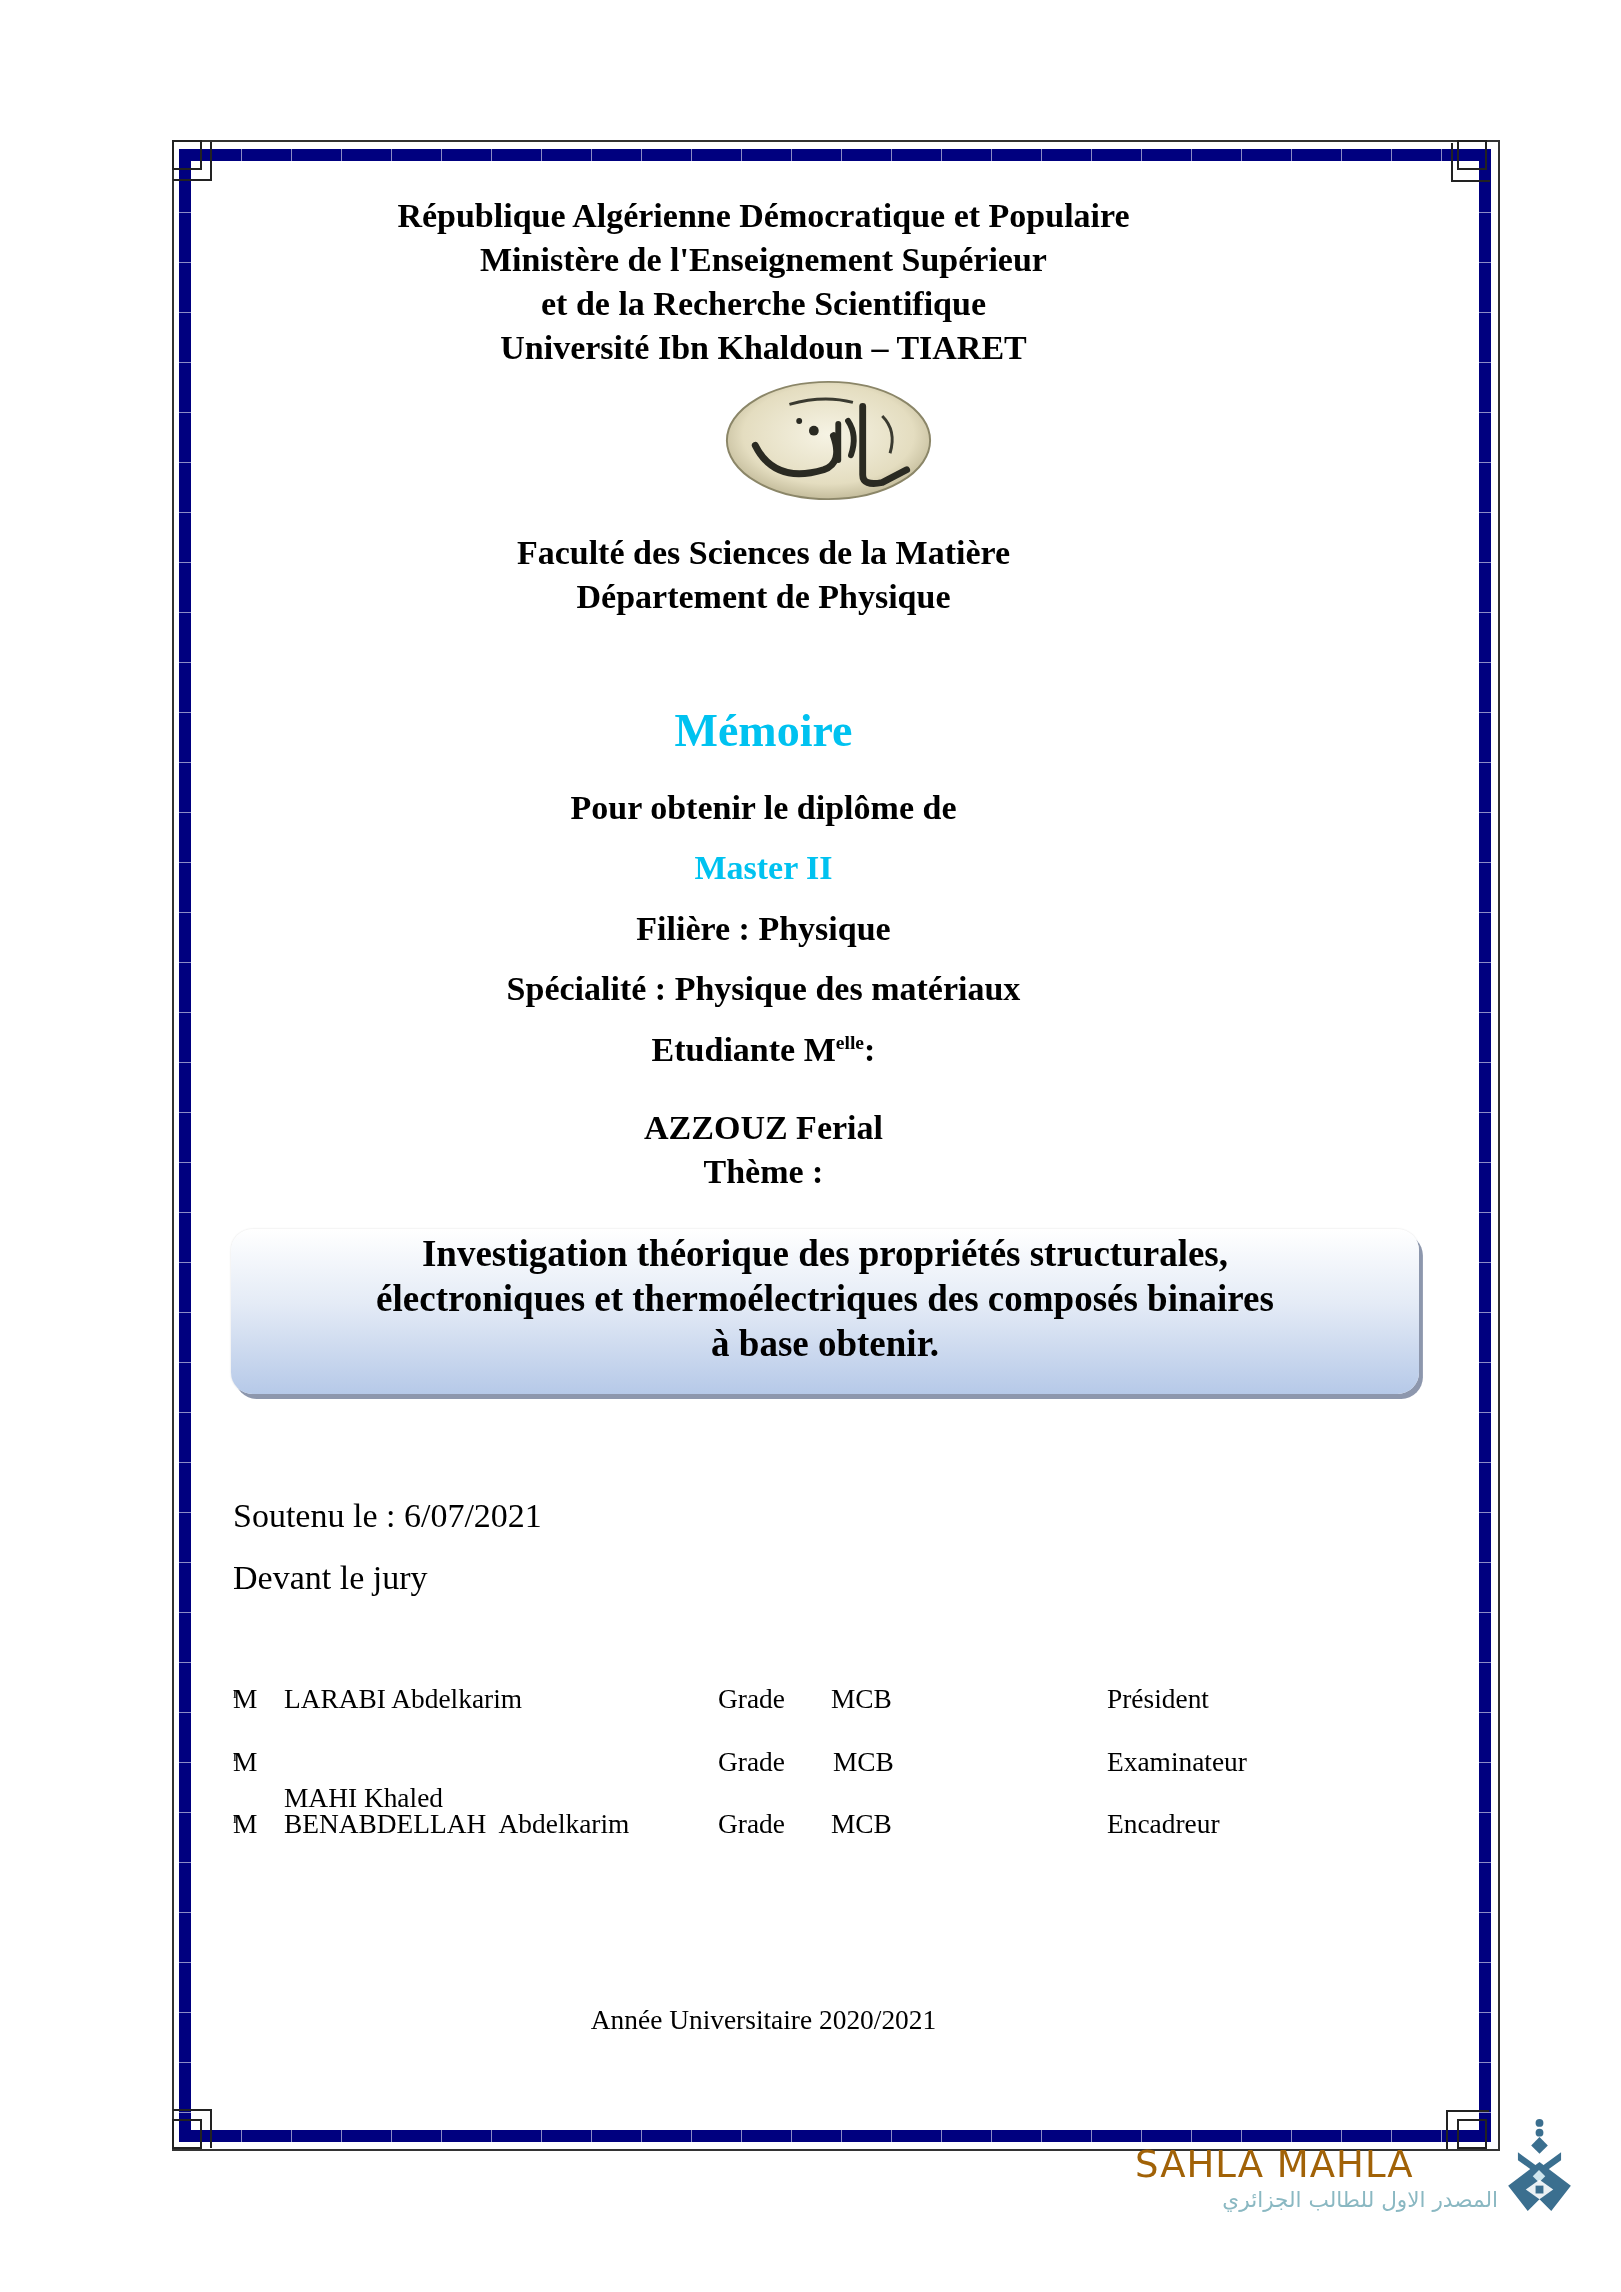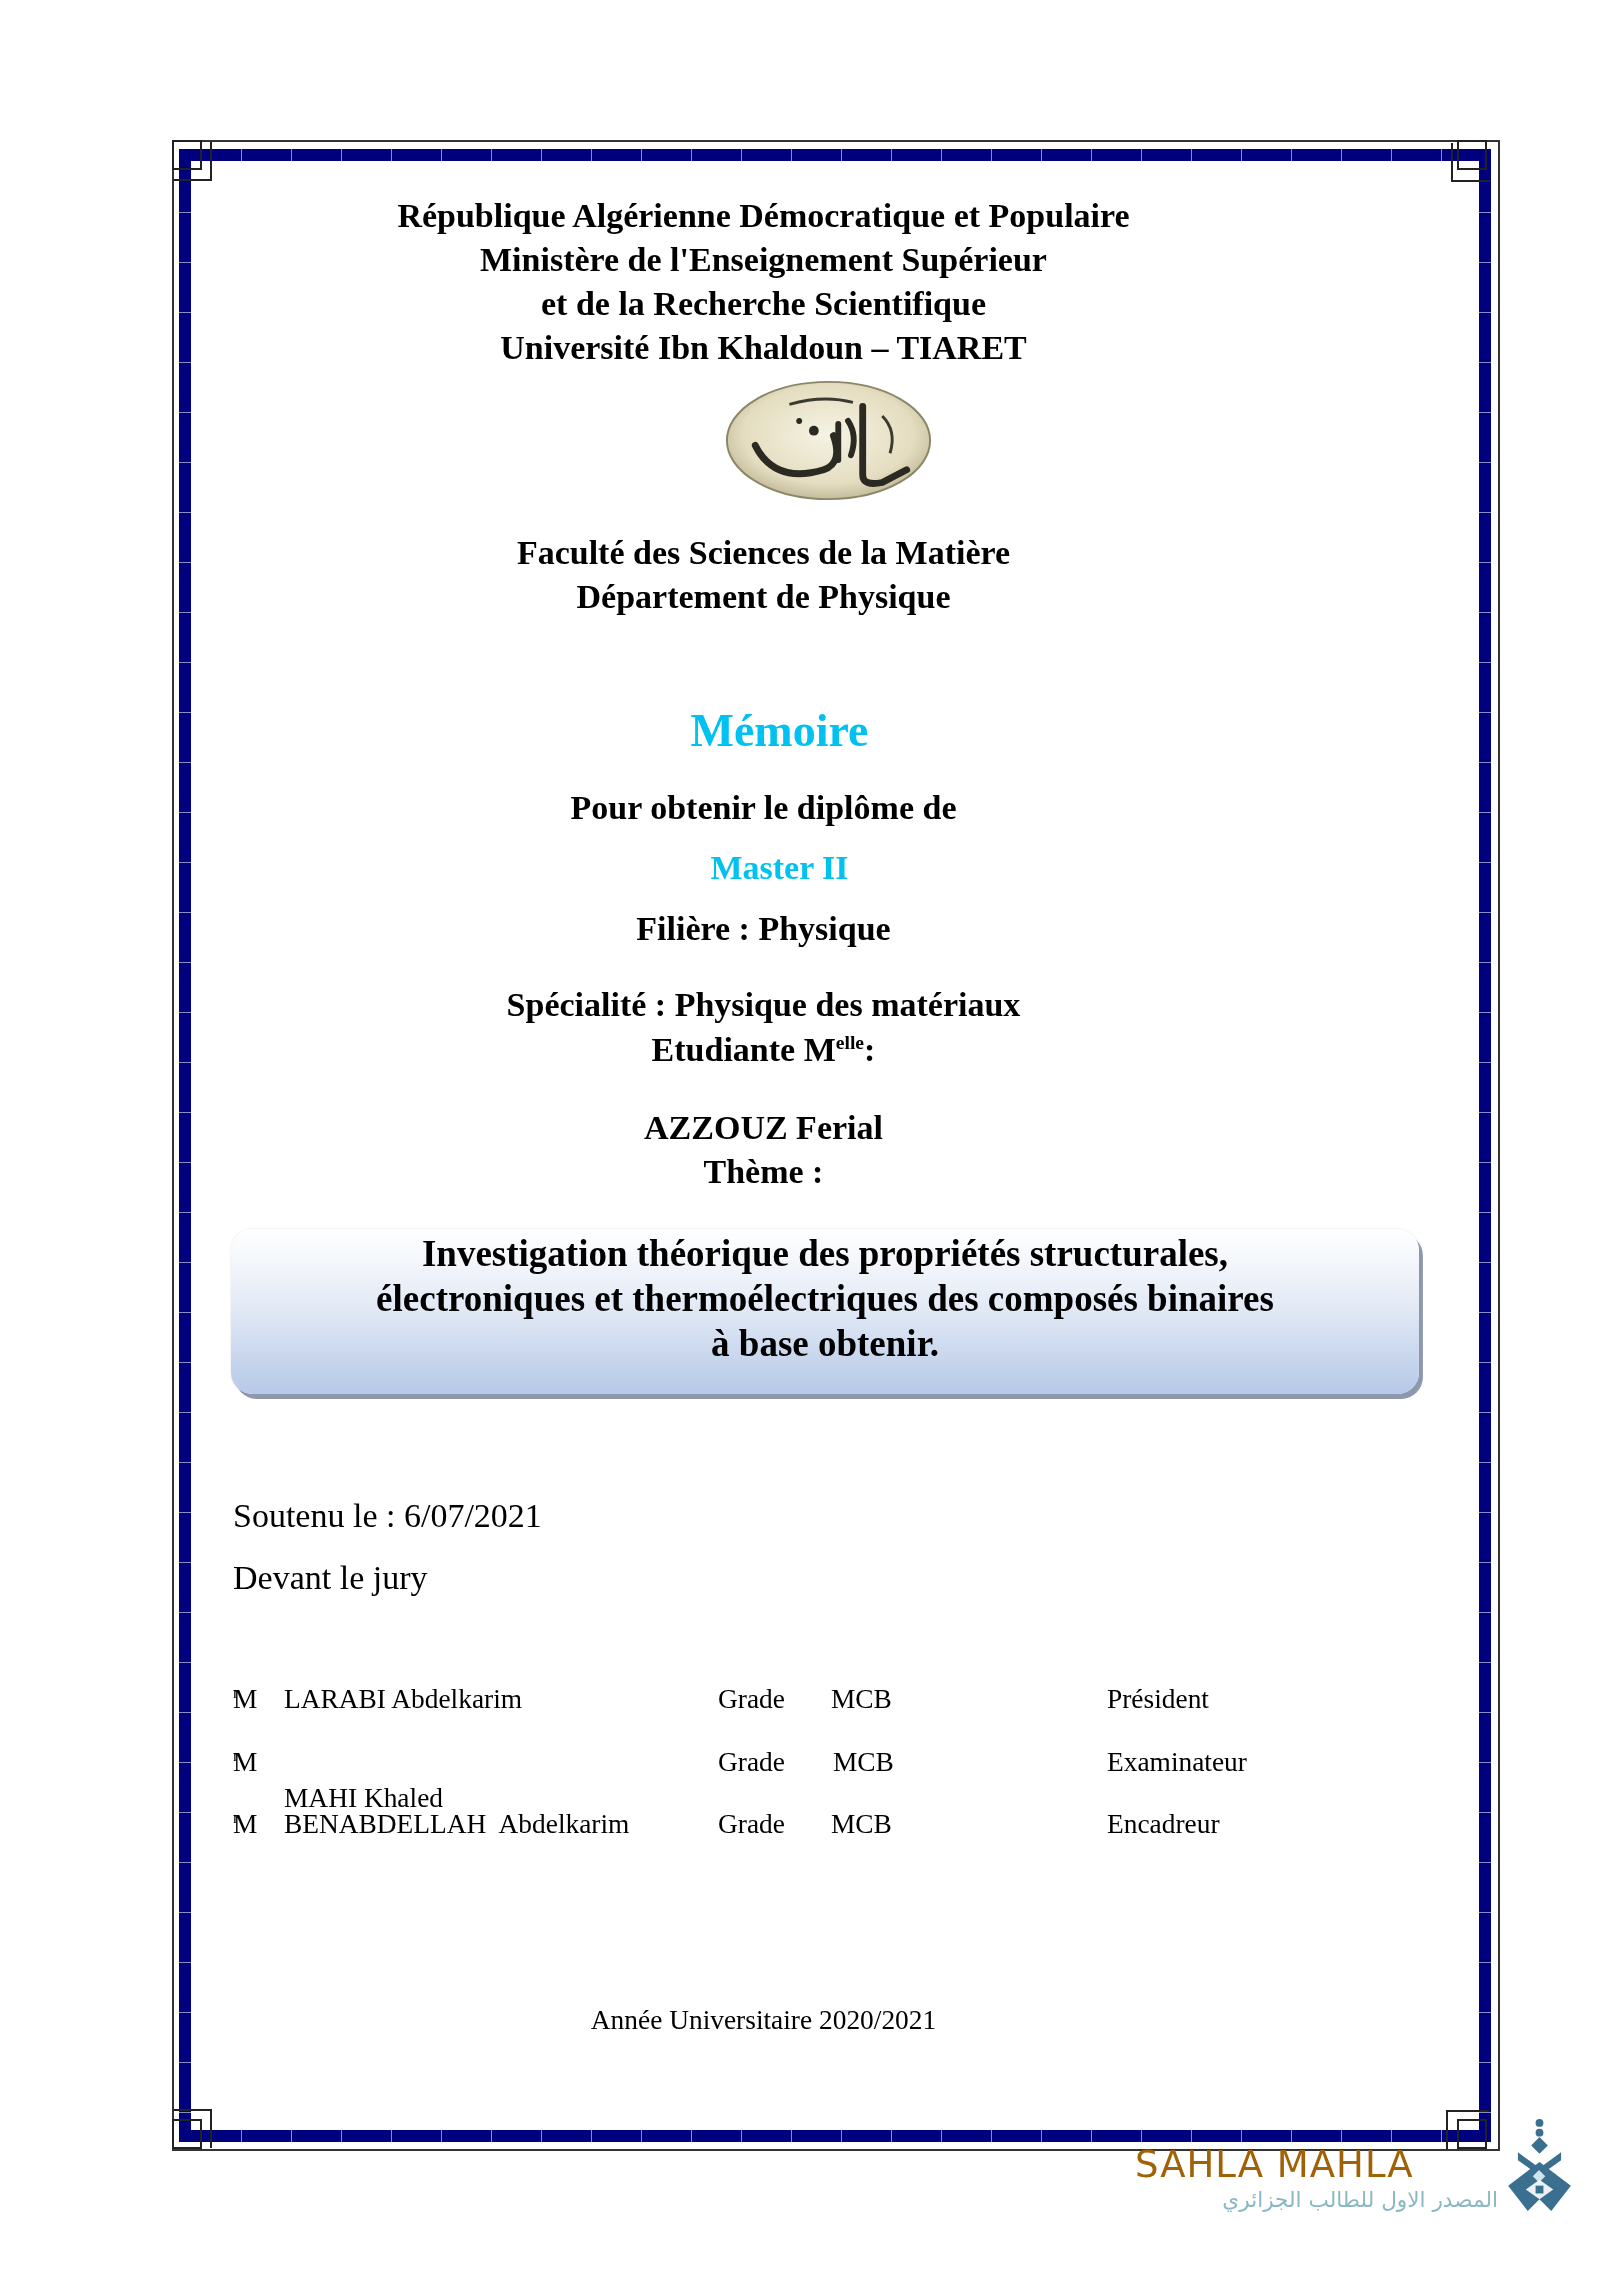--- a/index.html
+++ b/index.html
@@ -14,21 +14,21 @@
                 border: 12.7px solid #00007f; box-sizing: border-box; }
   
   .navy-ticks { position: absolute; pointer-events: none; }
   .navy-ticks.h { height: 12.7px; background-image: repeating-linear-gradient(90deg, transparent 0 49px, rgba(255,255,255,0.55) 49px 50px); }
   .navy-ticks.v { width: 12.7px; background-image: repeating-linear-gradient(180deg, transparent 0 49px, rgba(255,255,255,0.55) 49px 50px); }
   .corner-box { position: absolute; width: 30px; height: 30px; border: 2px solid #222; box-sizing: border-box; }
 
   
   .center { position: absolute; left: 0; width: 1527px; text-align: center; }
   .hdr { font-weight: bold; font-size: 34px; line-height: 44px; }
-  .title-cyan { color: #00c2f0; font-weight: bold; padding-left: 16px; }
+  .title-cyan { color: #00c2f0; font-weight: bold; }
   .bold-line { font-weight: bold; font-size: 34px; }
   sup.sup { font-size: 19.6px; vertical-align: super; line-height: 0; }
 
   .logo { position: absolute; left: 716px; top: 377px; width: 225px; height: 127px; }
 
   .theme-box { position: absolute; left: 231px; top: 1229px; width: 1188px; height: 165px;
                border-radius: 21.6px;
                background: linear-gradient(180deg, #ffffff 0%, #e4ebf6 45%, #b6c9e8 100%);
                box-shadow: 3.9px 4.9px 0 #8d97ad, 0 0 2px rgba(0,0,0,0.15); }
   .theme-text { position: absolute; left: 0; top: 2px; width: 100%; text-align: center;
@@ -92,21 +92,21 @@
 
 <div class="center hdr" style="top:531px;">
   <div>Faculté des Sciences de la Matière</div>
   <div>Département de Physique</div>
 </div>
 
 <div class="center title-cyan" style="top:704px; font-size:46px;">Mémoire</div>
 <div class="center bold-line" style="top:789px;">Pour obtenir le diplôme de</div>
 <div class="center title-cyan" style="top:849px; font-size:34px;">Master II</div>
 <div class="center bold-line" style="top:910px;">Filière : Physique</div>
-<div class="center bold-line" style="top:970px;margin-top:16px;">Spécialité : Physique des matériaux</div>
+<div class="center bold-line" style="top:970px;">Spécialité : Physique des matériaux</div>
 <div class="center bold-line" style="top:1031px;">
   <span>Etudiante M</span><sup class="sup">elle</sup><span>:</span>
 </div>
 <div class="center bold-line" style="top:1092px;margin-top:17px;">AZZOUZ Ferial</div>
 <div class="center bold-line" style="top:1153px;">Thème :</div>
 
 <div class="theme-box">
   <div class="theme-text">
     <div>Investigation théorique des propriétés structurales,</div>
     <div>électroniques et thermoélectriques des composés binaires</div>

